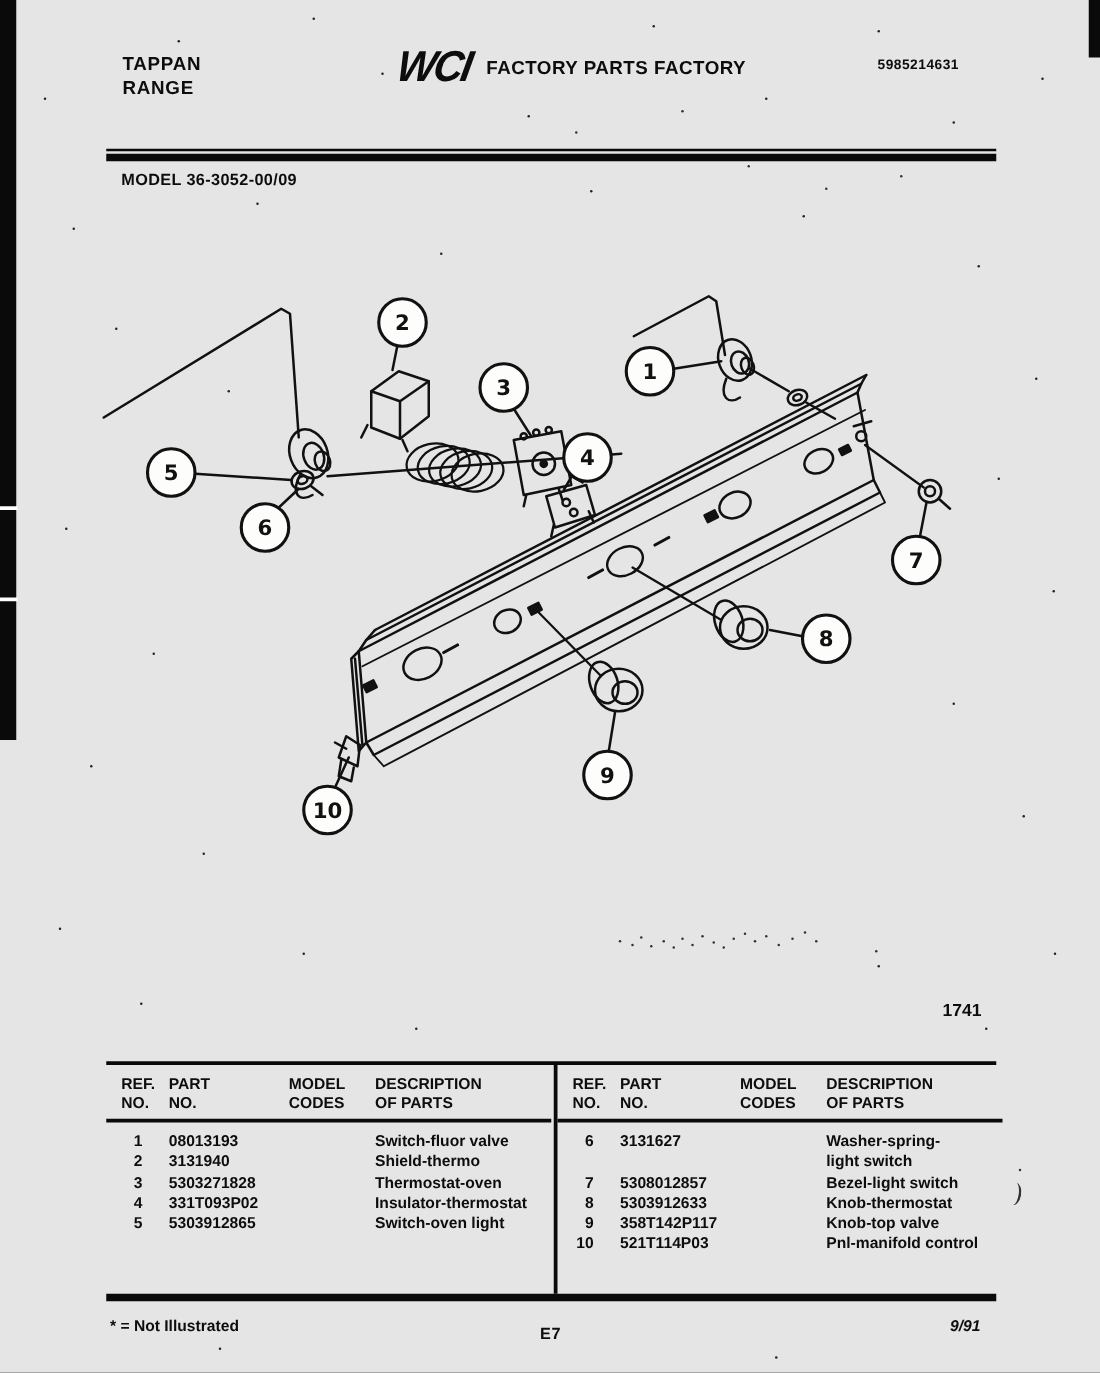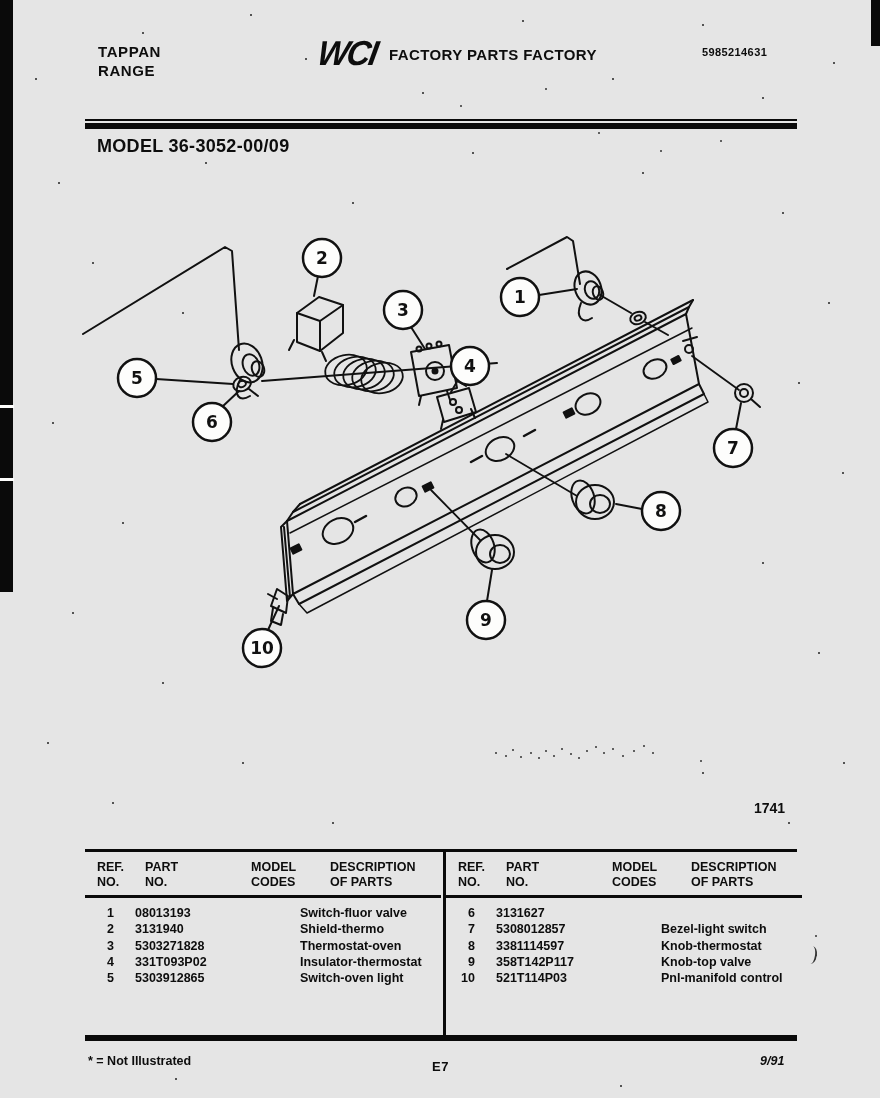--- a/index.html
+++ b/index.html
@@ -33,33 +33,33 @@
   .paren-artifact{left:806px;top:946px;width:9px;height:18px;border-right:2px solid #333;
     border-radius:50%;transform:rotate(8deg);}
   
   .brand{left:98px;top:42px;font-size:15px;line-height:19px;letter-spacing:.6px;}
   .logo{left:318px;top:34px;font-size:33px;font-style:italic;font-weight:900;
     transform:skewX(-10deg) scaleY(1.05);letter-spacing:-2px;}
   .cat-title{left:389px;top:46px;font-size:15px;letter-spacing:.4px;}
   .pub-no{left:702px;top:46px;font-size:11px;letter-spacing:.4px;}
   .rule-thin{left:85px;top:119px;width:712px;height:2px;background:#0a0a0a;}
   .rule-thick{left:85px;top:123px;width:712px;height:6px;background:#0a0a0a;}
-  .model-line{left:97px;top:136px;font-size:18px;letter-spacing:.3px;text-align:right;}
+  .model-line{left:97px;top:136px;font-size:13px;letter-spacing:.3px;text-align:right;}
   
   svg.diagram{position:absolute;left:60px;top:160px;width:760px;height:560px;}
   svg.diagram *{vector-effect:none;}
   .fig-no{left:706px;top:800px;font-size:14px;margin-left:48px;}
   
   .ptable{left:85px;top:849px;width:712px;height:192px;border-top:3px solid #0a0a0a;border-bottom:6px solid #0a0a0a;box-sizing:border-box;}
   .ptable-divider{position:absolute;left:358px;top:0;bottom:0;width:3px;background:#0a0a0a;}
   .thalf{position:absolute;top:0;bottom:0;width:356px;}
   .thalf.left{left:0;}
   .thalf.right{left:361px;}
   .thead{padding:8px 0 5px 12px;border-bottom:3px solid #0a0a0a;
-    display:grid;grid-template-columns:17px 75px 48px 1fr;column-gap:31px;
+    display:grid;grid-template-columns:17px 75px 48px 1fr;column-gap:21px;
     font-size:12.5px;font-weight:bold;line-height:15px;}
   .tbody{padding:7px 0 0 12px;font-size:12.5px;font-weight:bold;}
   .trow{display:grid;grid-template-columns:17px 75px 48px 1fr;column-gap:21px;line-height:16.3px;white-space:nowrap;}
   .cell-ref{text-align:right;}
   .desc-wrap span{display:block;}
   
   .foot-note{left:88px;top:1054px;font-size:12.5px;text-align:right;}
   .foot-page{left:432px;top:1059px;font-size:13px;letter-spacing:.5px;}
   .foot-date{left:760px;top:1054px;font-size:12.5px;font-style:italic;}
 </style>
@@ -312,30 +312,34 @@
         <div><span>REF.</span><br><span>NO.</span></div>
         <div><span>PART</span><br><span>NO.</span></div>
         <div><span>MODEL</span><br><span>CODES</span></div>
         <div><span>DESCRIPTION</span><br><span>OF PARTS</span></div>
       </div>
       <div class="tbody">
         <div class="trow">
             <div class="cell-ref">6</div>
             <div>3131627</div>
             <div></div>
+            <div class="desc-wrap">
+              <span>Washer-spring-</span>
+              <span>light switch</span>
+            </div>
           </div>
         <div class="trow">
             <div class="cell-ref">7</div>
             <div>5308012857</div>
             <div></div>
             <div>Bezel-light switch</div>
           </div>
         <div class="trow">
             <div class="cell-ref">8</div>
-            <div>3381114597</div>
+            <div>5303912633</div>
             <div></div>
             <div>Knob-thermostat</div>
           </div>
         <div class="trow">
             <div class="cell-ref">9</div>
             <div>358T142P117</div>
             <div></div>
             <div>Knob-top valve</div>
           </div>
         <div class="trow">

